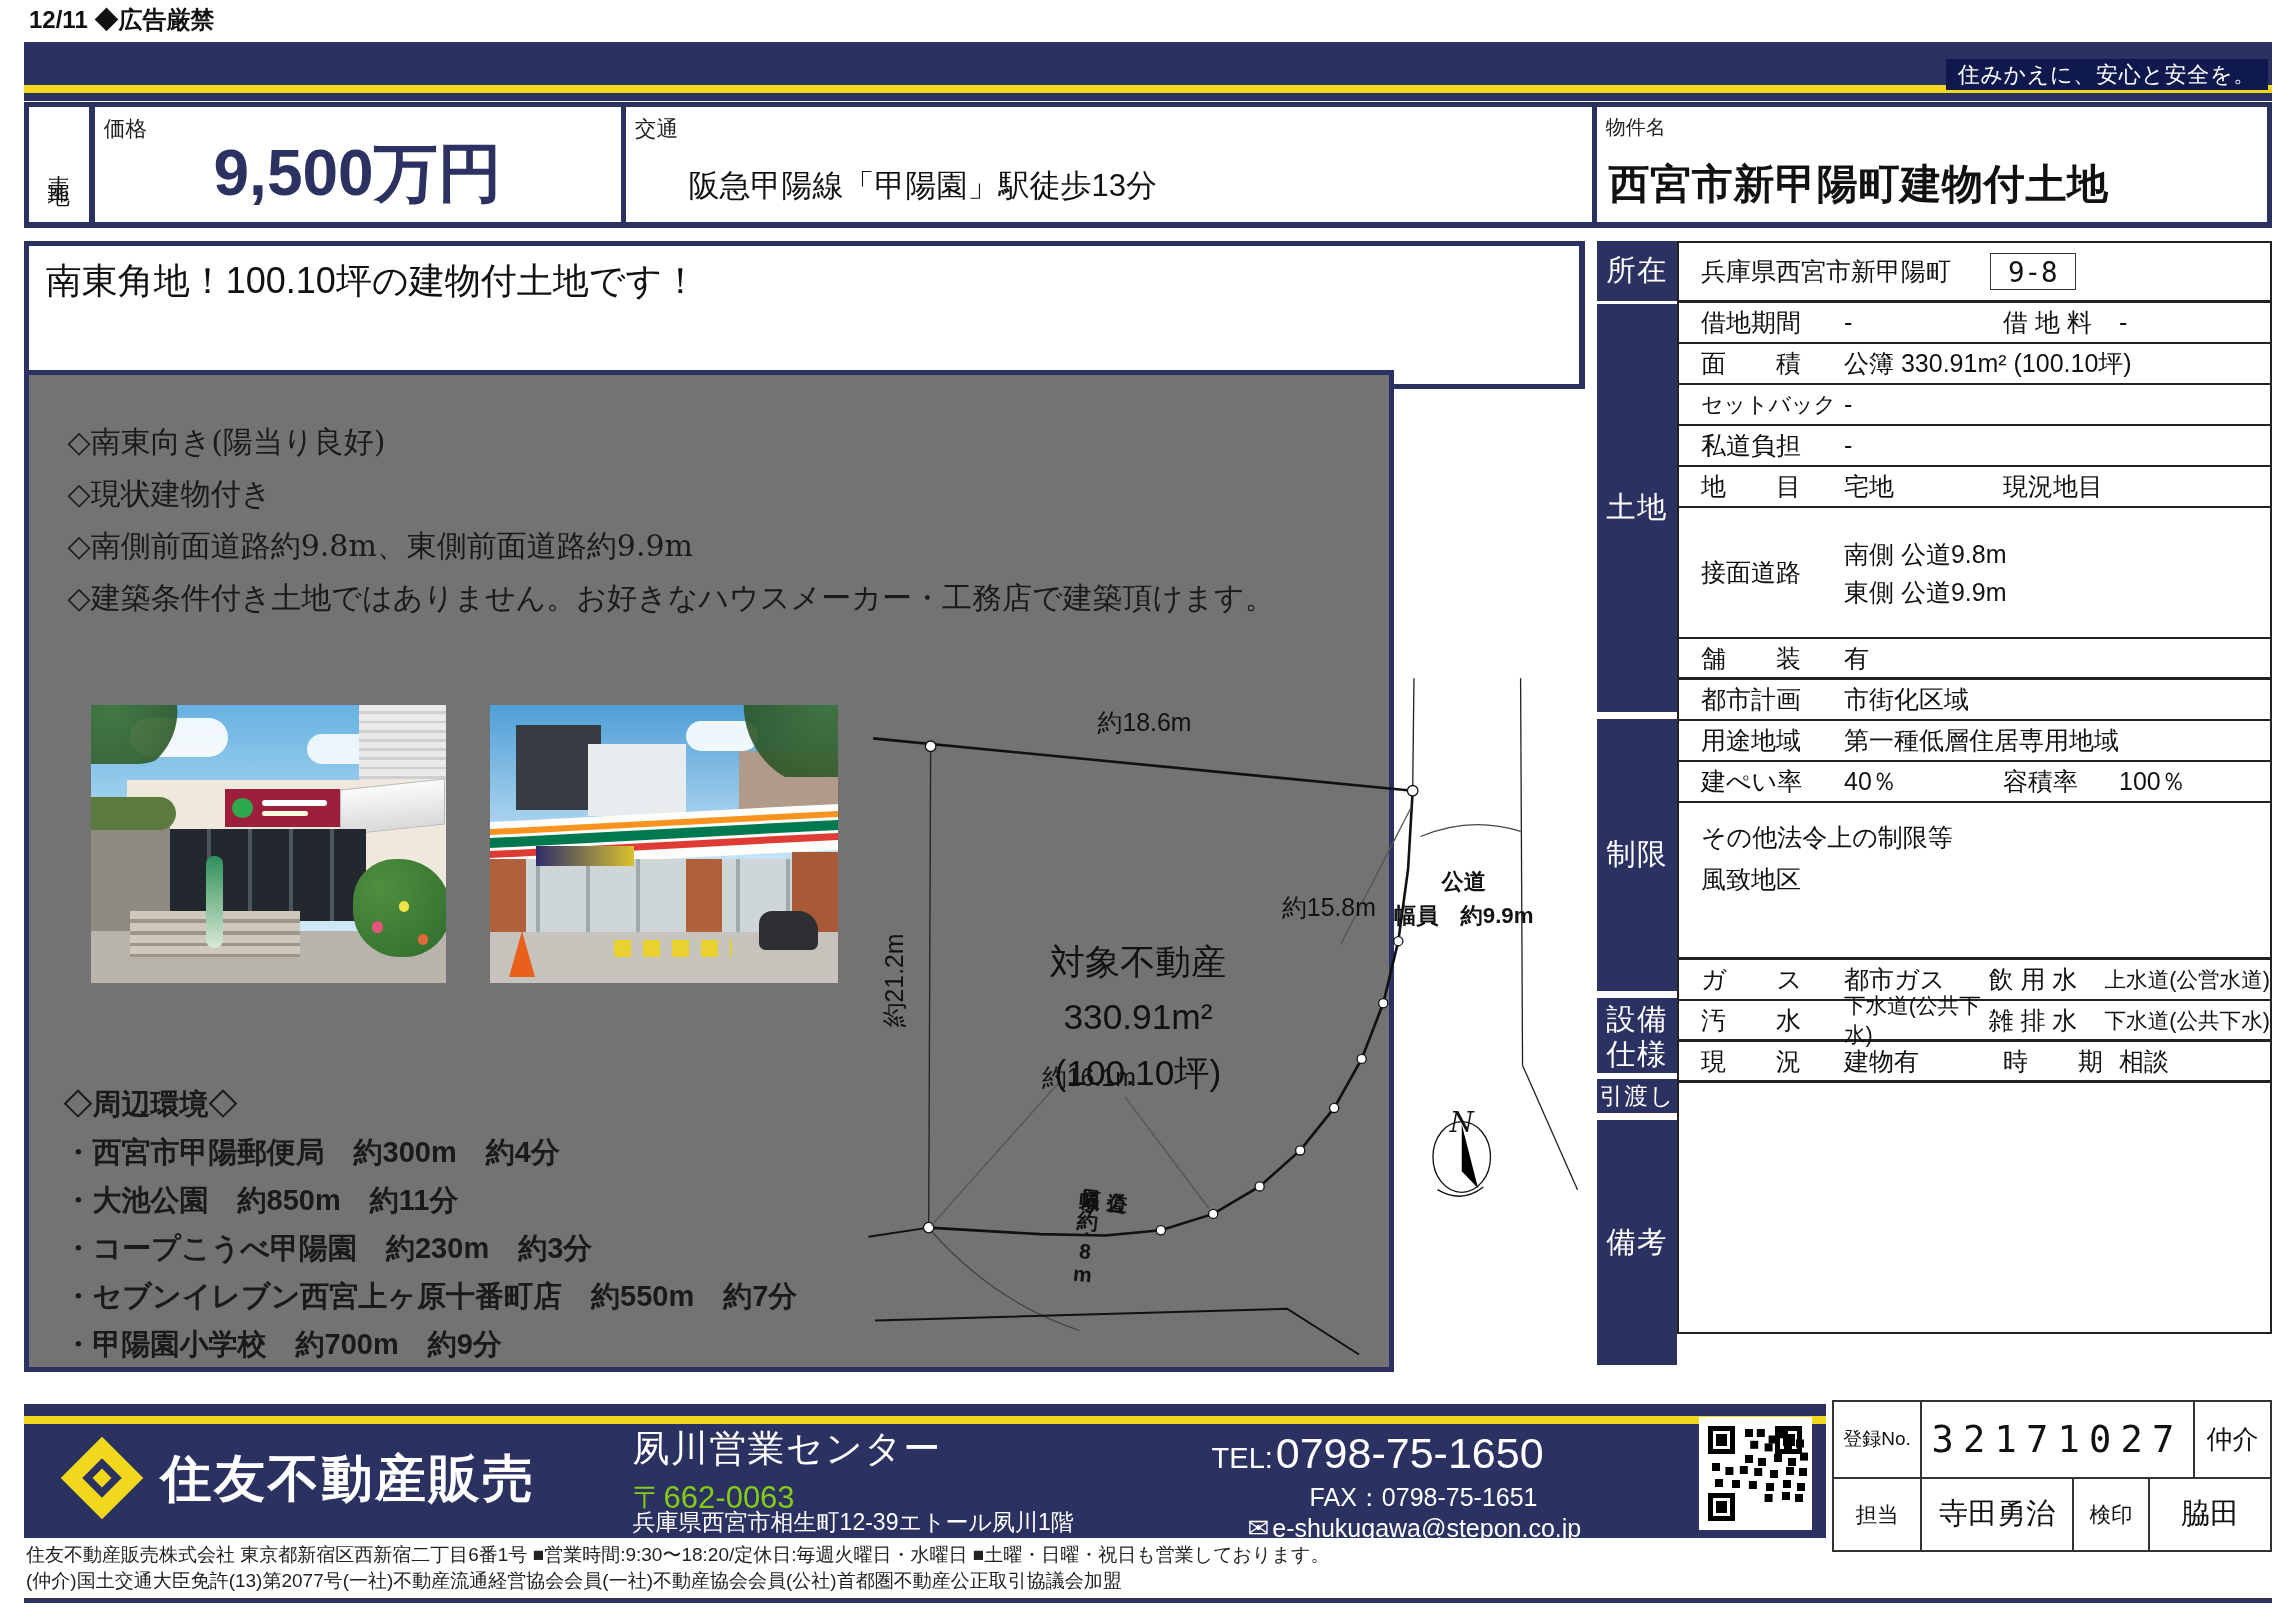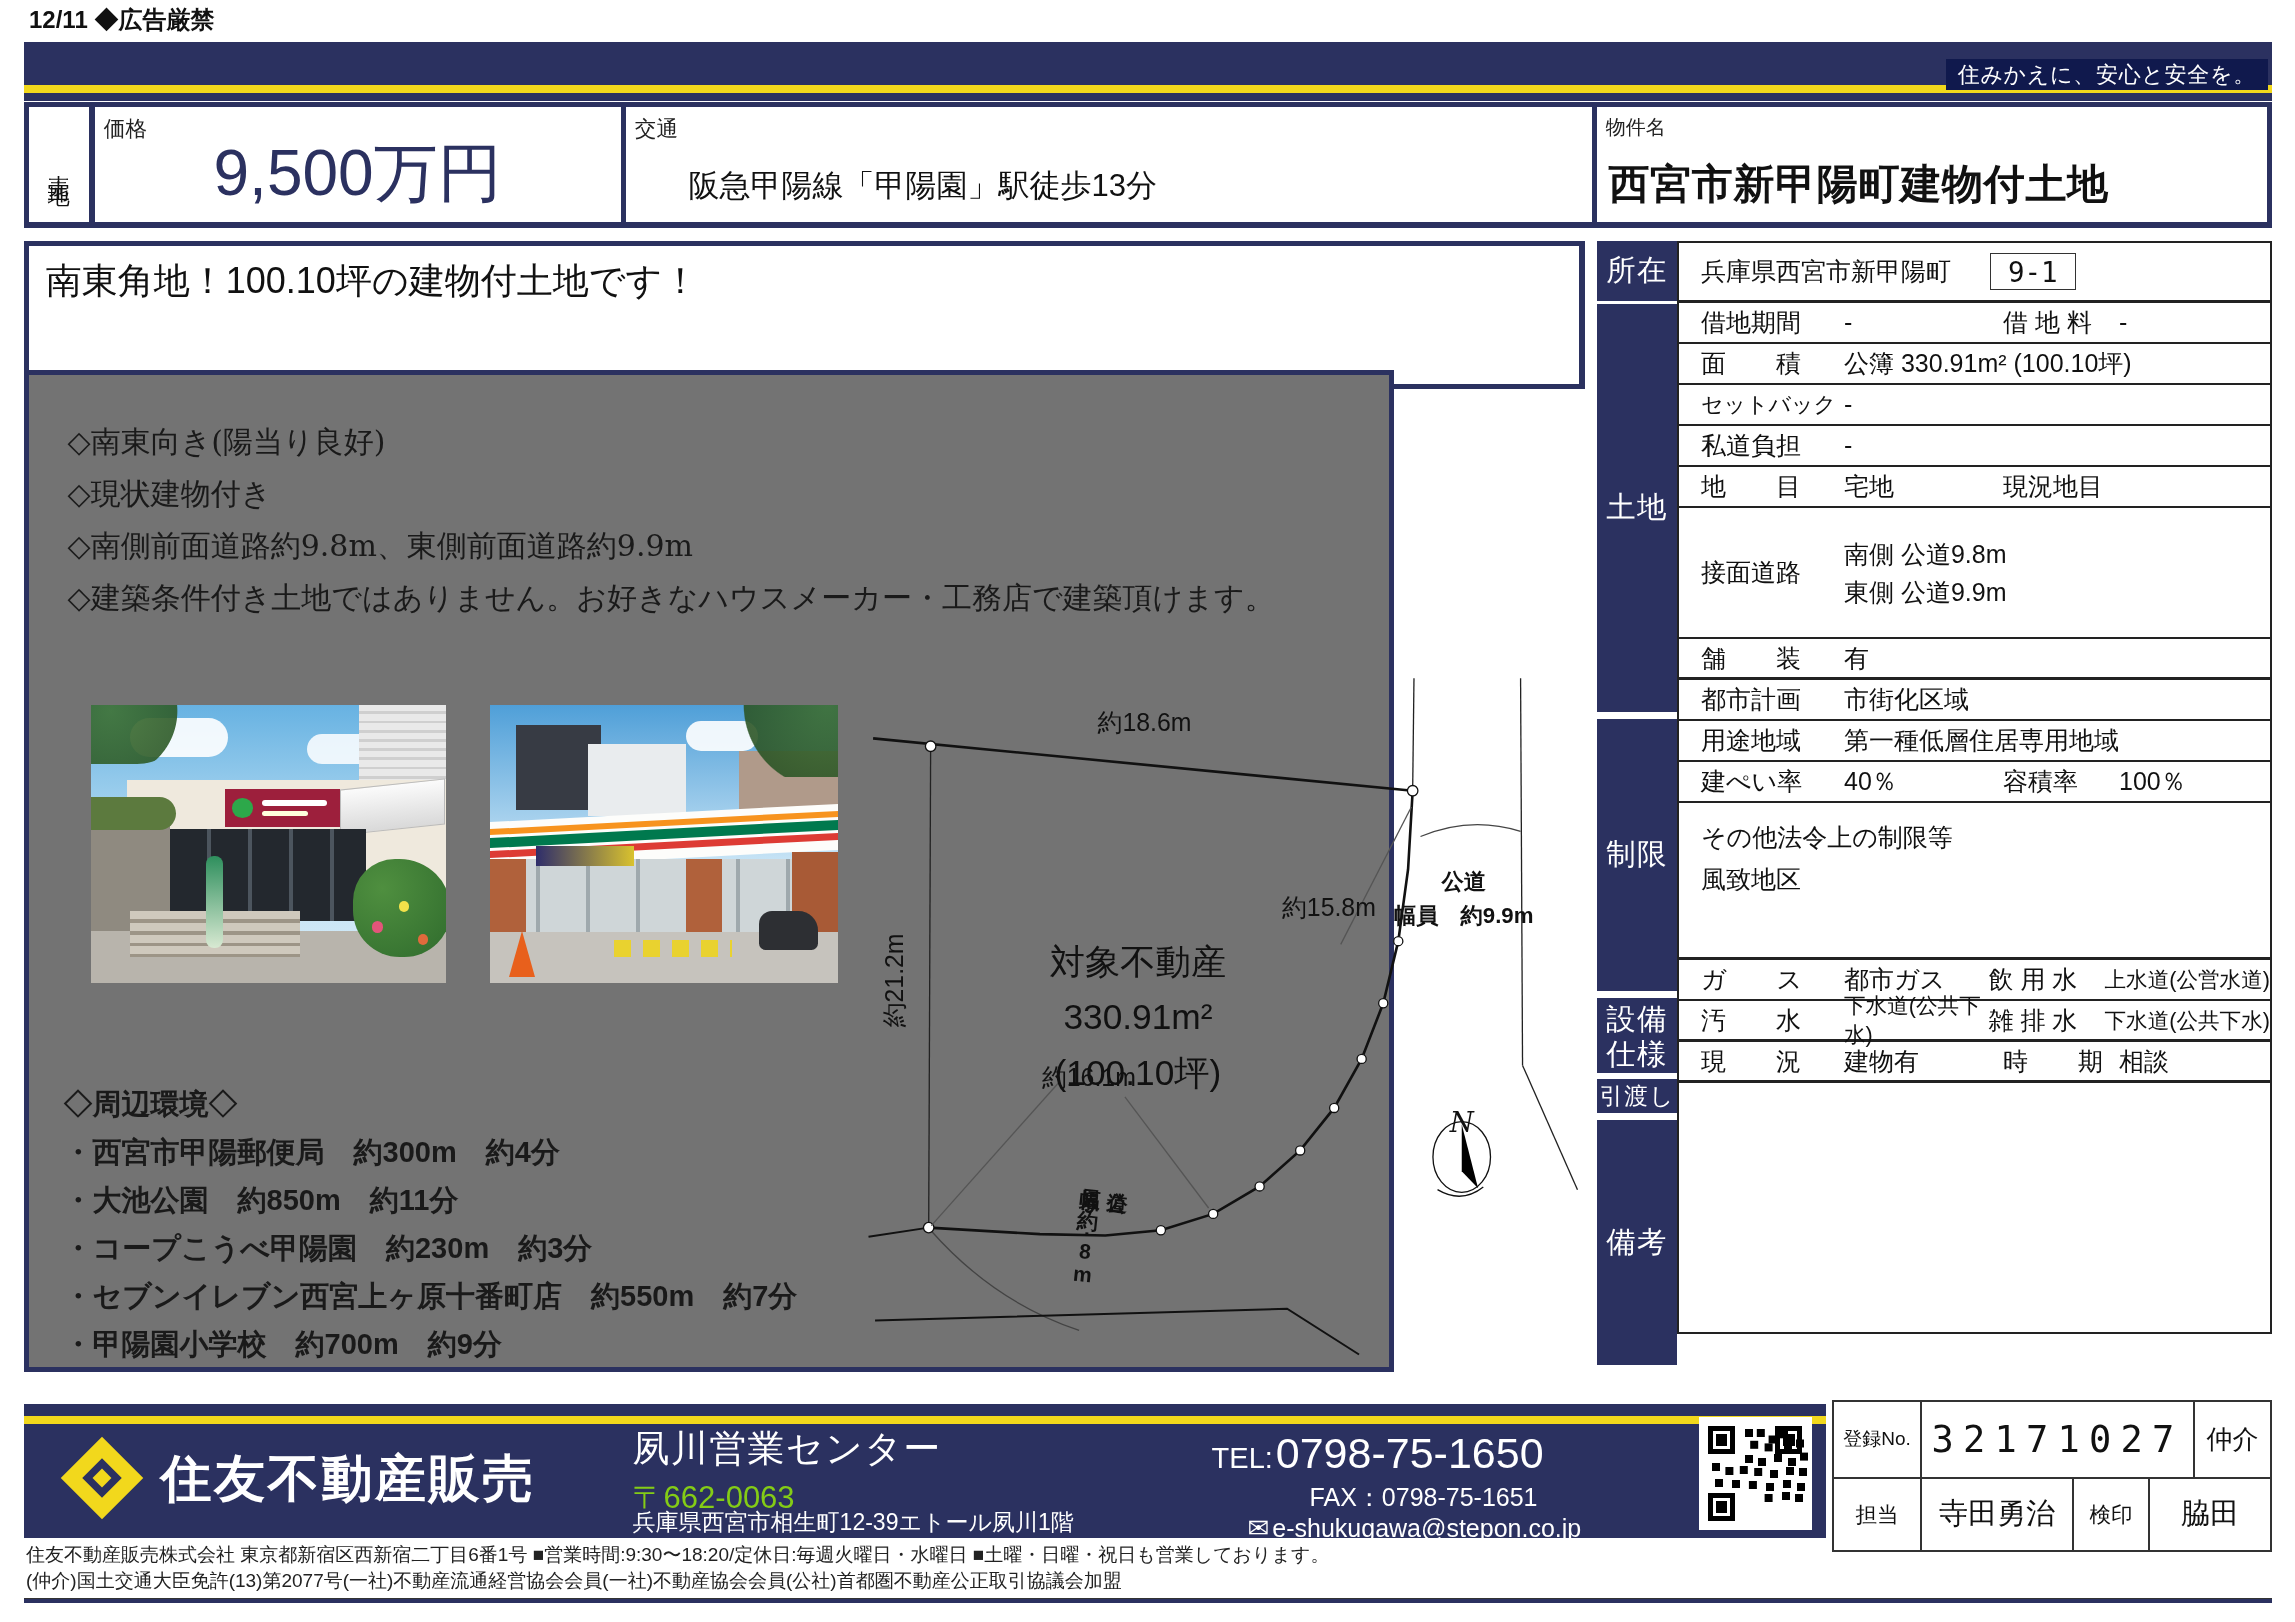--- a/index.html
+++ b/index.html
@@ -36,21 +36,21 @@
   <div class="abs" style="right:3.9px;top:17px;height:31px;line-height:31px;padding:0 11.8px;background:#10194d;color:#fff;font-size:22px;letter-spacing:0.7px">住みかえに、安心と安全を。</div>
 </div>
 
 <div class="abs navy" style="left:23.6px;top:102px;width:2248px;height:126px">
   <div class="white-cell" style="left:5.2px;top:5.2px;width:60px;height:115px;display:flex;align-items:center;justify-content:center">
     <span class="vtext" style="font-size:22px;letter-spacing:5.2px">売土地</span>
   </div>
   <div class="white-cell" style="left:71px;top:5.2px;width:526px;height:115px">
     <span class="cell-label">価格</span>
     <div style="height:100%;display:flex;align-items:center;justify-content:center;padding-top:18.3px">
-      <span style="font-size:64px;color:#2b3160;font-weight:400">9,500万円</span>
+      <span style="font-size:64px;color:#2b3160;font-weight:700">9,500万円</span>
     </div>
   </div>
   <div class="white-cell" style="left:602px;top:5.2px;width:966px;height:115px">
     <span class="cell-label">交通</span>
     <div class="abs" style="left:63px;top:58px;font-size:31px">阪急甲陽線「甲陽園」駅徒歩13分</div>
   </div>
   <div class="white-cell" style="left:1573px;top:5.2px;width:670px;height:115px">
     <span class="cell-label" style="font-size:20px">物件名</span>
     <div class="abs" style="left:11.8px;top:50px;font-size:41px;font-weight:600;letter-spacing:0.7px;white-space:nowrap">西宮市新甲陽町建物付土地</div>
   </div>
@@ -203,21 +203,21 @@
   <div class="glabel" style="top:757px;height:75px;flex-direction:column;line-height:35px">
     <span>設備</span>
     <span>仕様</span>
   </div>
   <div class="glabel" style="top:838px;height:34px;font-size:23.6px">引渡し</div>
   <div class="glabel" style="top:879px;height:245px">備考</div>
 
   <div class="dcol">
     <div class="drow gsep" style="height:60px">
       <span>兵庫県西宮市新甲陽町</span>
-      <span style="margin-left:39px;border:1.3px solid #333;padding:1.3px 17px;font-family:'DejaVu Sans Mono',monospace;font-size:27.5px">9-1</span>
+      <span style="margin-left:39px;border:1.3px solid #333;padding:1.3px 17px;font-family:'DejaVu Sans Mono',monospace;font-size:27.5px">9-8</span>
     </div>
 
     <div class="drow">
       <span class="dlabel">借地期間</span>
       <span>-</span>
       <span class="dlabel2">借 地 料</span>
       <span class="dvalue2">-</span>
     </div>
     <div class="drow">
       <span class="dlabel">面　　積</span>

